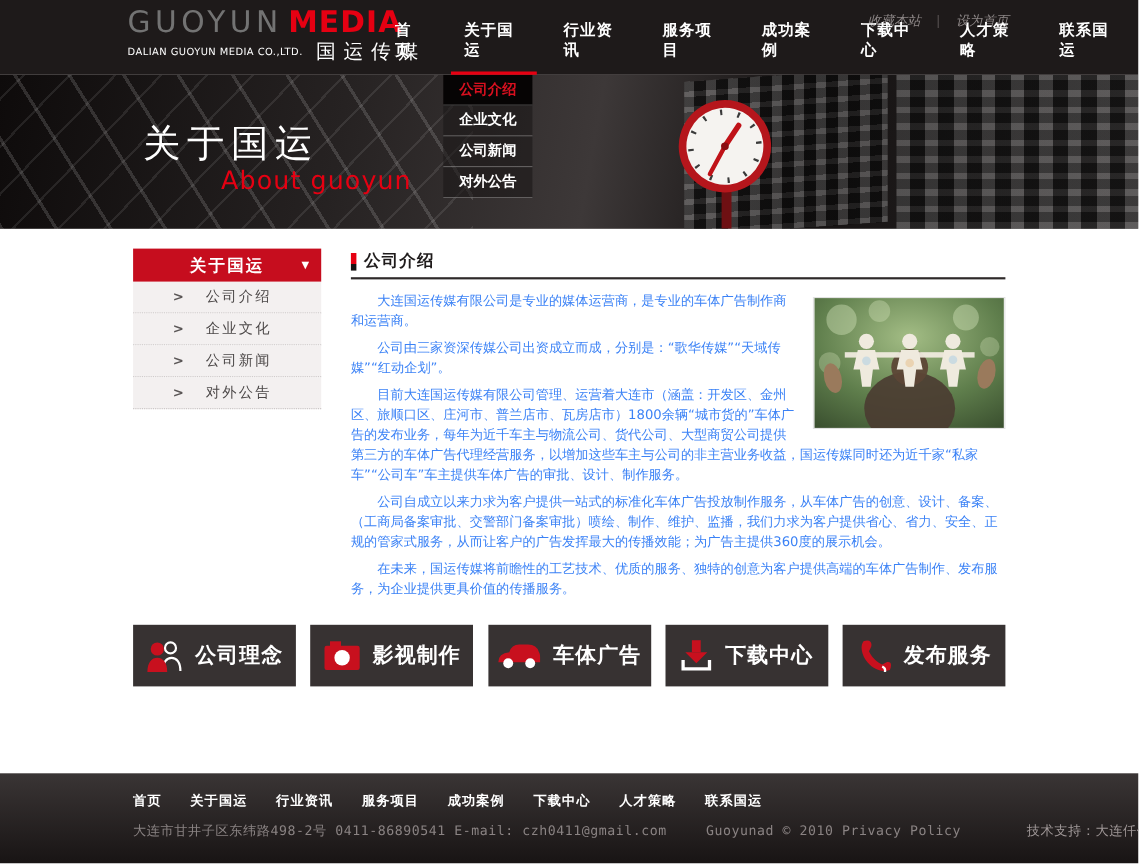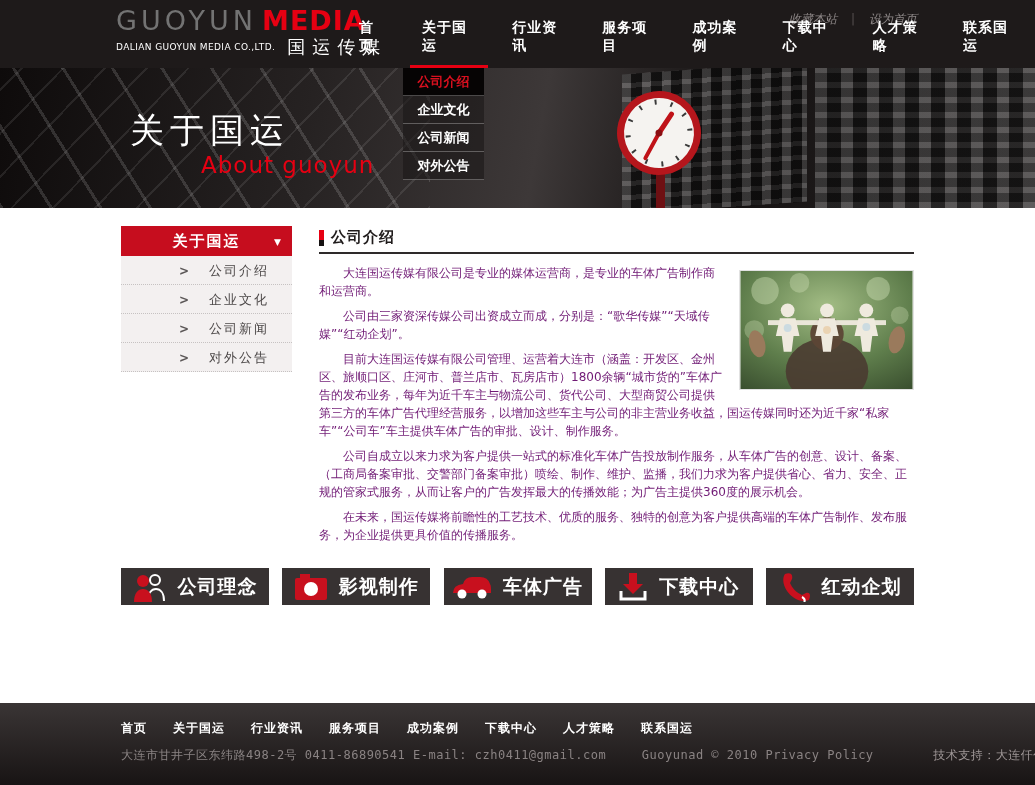--- a/index.html
+++ b/index.html
@@ -49,36 +49,36 @@
   .dd-item.active { background:#060404; color:#d8101f; }
 
   
   .main { height:495px; background:#fff; overflow:hidden; }
   .wrapper { width:793px; margin:0 auto; padding-top:18px; }
   .sidebar { float:left; width:171px; }
   .side-head { position:relative; height:30px; line-height:30px; background:#c60d1e; color:#fff;
                font-size:15px; font-weight:700; text-align:center; letter-spacing:2px; cursor:pointer; }
   .chev { position:absolute; right:9px; top:1px; font-size:9px; font-weight:400; }
   .side-item { display:block; height:29px; line-height:29px; background:#f3f0f0; color:#4c4848;
-               font-size:13px; text-decoration:none; border-bottom:1px dotted #c6c2c2; padding-left:58px; }
+               font-size:13px; text-decoration:none; border-bottom:1px dotted #c6c2c2; padding-left:36px; }
   .sarrow { display:inline-block; width:30px; font-size:12px; font-weight:700; color:#5a5656; }
   .slabel { letter-spacing:2px; }
 
   .content { margin-left:198px; }
   .ctitle-row { display:flex; align-items:center; border-bottom:2px solid #2e2a2a; padding:2px 0 5px; }
   .cmark { width:5px; height:16px; background:linear-gradient(#e60012 0 10px, #161212 10px); margin-right:7px; }
   .ctitle { margin:0; font-size:15px; font-weight:700; color:#1f1b1b; letter-spacing:1px; }
-  .cbody { padding-top:10px; font-size:12px; color:#701a75; line-height:18px; }
+  .cbody { padding-top:10px; font-size:12px; color:#3b82f6; line-height:18px; }
   .photo { float:right; width:175px; height:120px; margin:6px 0 8px 15px; }
   .photo svg { display:block; border:1px solid #e2e2e2; }
   .para { margin:0 0 7px; text-indent:2em; }
 
   
   .features { display:flex; justify-content:space-between; margin-top:24px; clear:both; }
-  .feat { width:148px; height:37px; background:#373232; color:#fff; display:flex; align-items:center;
+  .feat { width:148px; height:56px; background:#373232; color:#fff; display:flex; align-items:center;
           justify-content:center; font-size:19px; font-weight:700; letter-spacing:1px; text-decoration:none; }
   .ficon { margin-right:11px; flex:none; }
 
   
   .site-footer { height:82px; background:linear-gradient(#3a3535,#181414); }
   .fwrap { width:793px; margin:0 auto; padding-top:17px; }
   .fnav { display:flex; }
   .fnav-item { color:#fff; font-size:12px; font-weight:700; letter-spacing:1px; text-decoration:none; margin-right:26px; }
   .finfo { margin-top:10px; font-size:12px; color:#8a8383; letter-spacing:.5px; white-space:nowrap;
            font-family:"DejaVu Sans Mono","Liberation Mono",monospace; }
@@ -239,21 +239,21 @@
           <polygon points="5,12 25,12 15,22" fill="#c8101e"></polygon>
           <path d="M3 19 v8 h24 v-8" fill="none" stroke="#fff" stroke-width="3"></path>
         </svg>
         <span>下载中心</span>
       </a>
       <a class="feat">
         <svg class="ficon" width="32" height="30" viewBox="0 0 32 30">
           <path d="M6 2 C12 0 14 3 13 7 L11 11 C13 16 18 21 23 23 L27 21 C31 20 32 23 30 28 C21 31 13 26 8 19 C4 13 3 6 6 2 Z" fill="#c8101e"></path>
           <path d="M23 25 q4 2 2 6" stroke="#fff" stroke-width="2" fill="none"></path>
         </svg>
-        <span>红动企划</span>
+        <span>发布服务</span>
       </a>
     </div>
 
   </div>
 </div>
 
 <footer class="site-footer">
   <div class="fwrap">
     <nav class="fnav">
 

